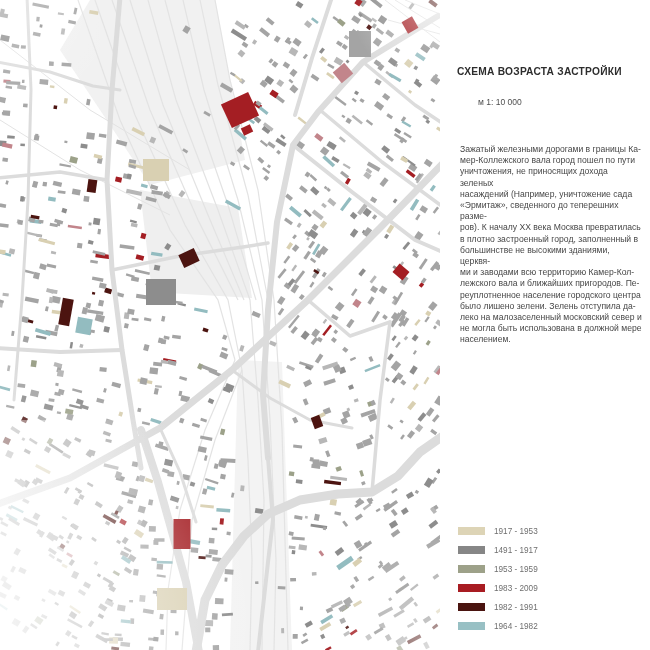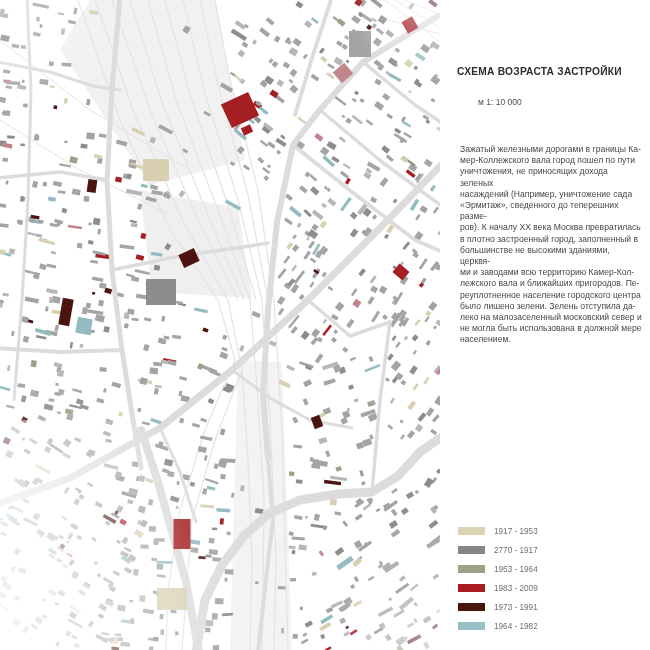--- a/index.html
+++ b/index.html
@@ -997,33 +997,33 @@
 не могла быть использована в должной мере
 населением.</div>
 
     <div class="legend">
       <div class="legend-row">
         <span class="legend-swatch" style="background: rgb(221, 212, 182);"></span>
         <span class="legend-label">1917 - 1953</span>
       </div>
       <div class="legend-row">
         <span class="legend-swatch" style="background: rgb(134, 134, 134);"></span>
-        <span class="legend-label">2770 - 1917</span>
+        <span class="legend-label">1491 - 1917</span>
       </div>
       <div class="legend-row">
         <span class="legend-swatch" style="background: rgb(157, 161, 137);"></span>
-        <span class="legend-label">1953 - 1964</span>
+        <span class="legend-label">1953 - 1959</span>
       </div>
       <div class="legend-row">
         <span class="legend-swatch" style="background: rgb(168, 28, 34);"></span>
         <span class="legend-label">1983 - 2009</span>
       </div>
       <div class="legend-row">
         <span class="legend-swatch" style="background: rgb(74, 20, 16);"></span>
-        <span class="legend-label">1973 - 1991</span>
+        <span class="legend-label">1982 - 1991</span>
       </div>
       <div class="legend-row">
         <span class="legend-swatch" style="background: rgb(152, 192, 196);"></span>
         <span class="legend-label">1964 - 1982</span>
       </div>
     </div>
   </div>
 </div>
 
 </body></html>

